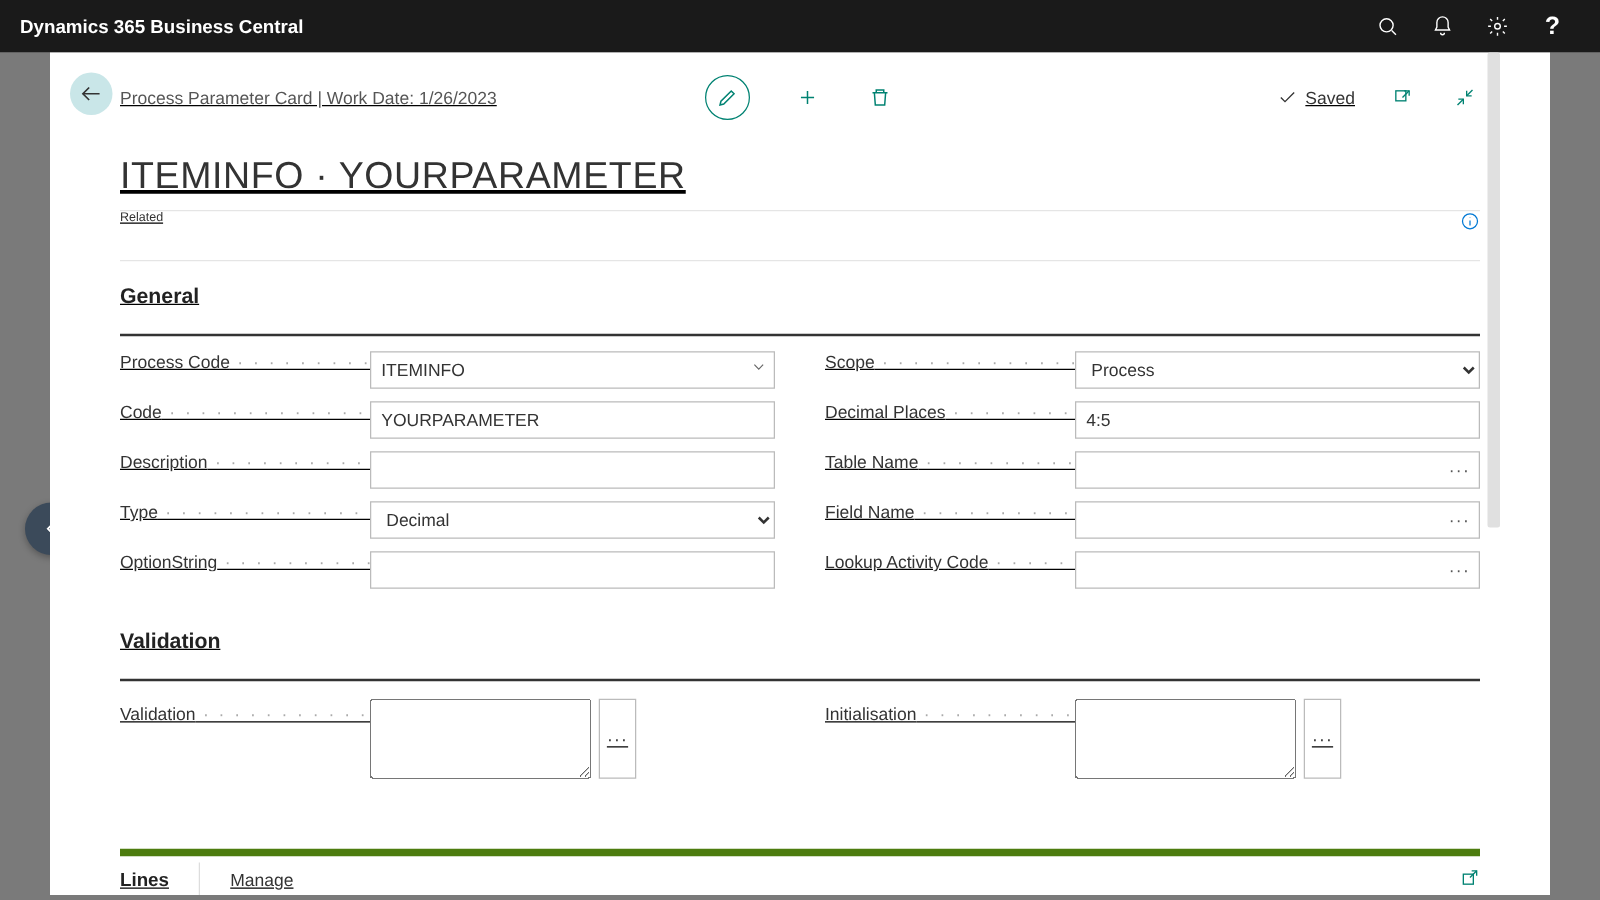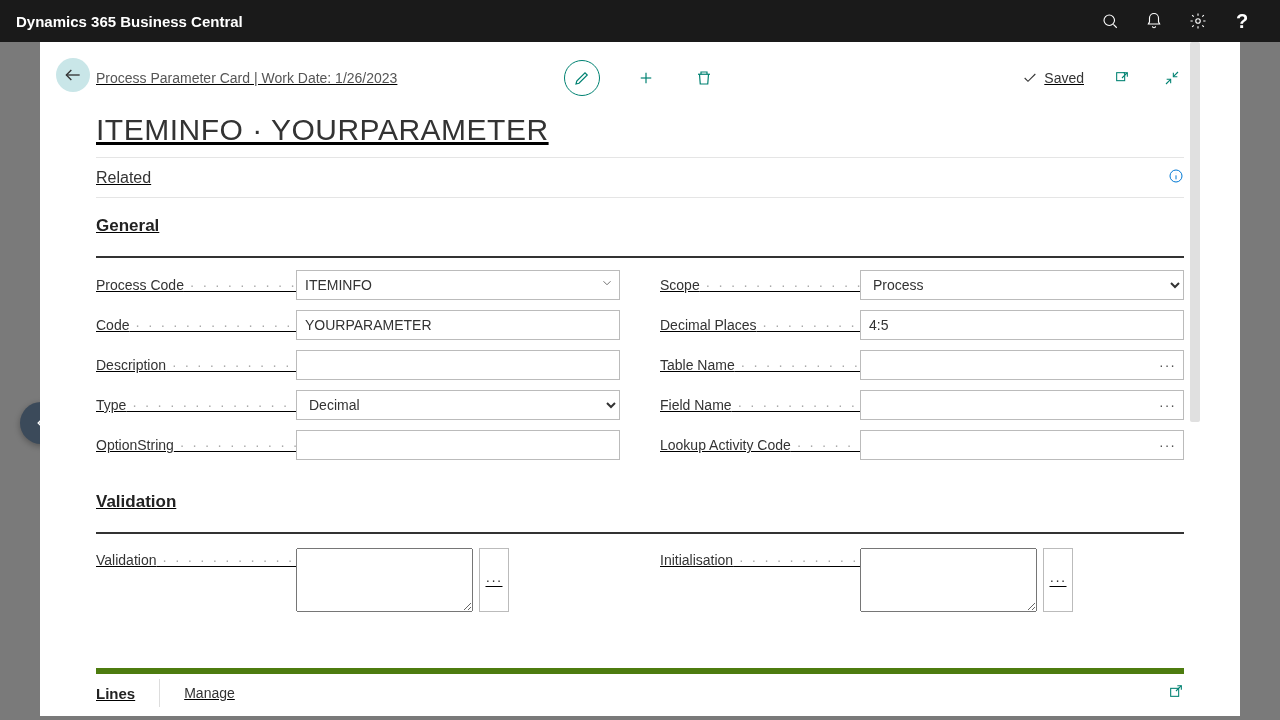--- a/index.html
+++ b/index.html
@@ -25,31 +25,31 @@
   .breadcrumb { font-size:14px; color:#555; }
   .header-actions-center { position:absolute; left:50%; transform:translateX(-50%); display:flex; gap:34px; align-items:center; }
   .circle-btn { width:36px; height:36px; border-radius:50%; border:1.5px solid #008272; display:flex; align-items:center; justify-content:center; cursor:pointer; }
   .circle-btn svg, .act-icon svg { width:18px; height:18px; stroke:#008272; fill:none; stroke-width:1.6; }
   .act-icon { width:24px; height:24px; display:flex; align-items:center; justify-content:center; cursor:pointer; }
   .header-right { margin-left:auto; display:flex; align-items:center; gap:26px; font-size:14px; color:#333; }
   .header-right svg { width:16px; height:16px; stroke:#333; fill:none; stroke-width:1.6; }
   .saved { display:flex; align-items:center; gap:6px; }
   .popout svg, .collapse svg { stroke:#008272; }
 
-  .page-title { font-size:30px; font-weight:300; color:#333; margin-top:9px; letter-spacing:0.5px; }
+  .page-title { font-size:30px; font-weight:300; color:#333; margin-top:20px; letter-spacing:0.5px; }
   .hr-thin { border:none; border-top:1px solid #e5e5e5; margin:10px 0 0 0; }
 
-  .related-row { display:flex; align-items:center; height:40px; font-size:16px; color:#333; border-bottom:1px solid #e5e5e5; }
+  .related-row { display:flex; height:40px; font-size:10px; color:#333; border-bottom:1px solid #e5e5e5; }
   .related-row .info { margin-left:auto; }
   .info svg { width:16px; height:16px; stroke:#0078d4; fill:none; stroke-width:1.5; }
 
   .section-title { font-size:17px; font-weight:600; color:#222; margin-top:18px; padding-bottom:20px; border-bottom:2px solid #333; }
   .form-grid { display:grid; grid-template-columns: 1fr 40px 1fr; margin-top:12px; }
   .form-col { display:flex; flex-direction:column; gap:10px; }
-  .field { display:flex; align-items:center; height:30px; }
+  .field { display:flex; align-items:flex-start; height:30px; }
   .field-label { width:200px; font-size:14px; color:#333; position:relative; overflow:hidden; white-space:nowrap; }
   .field-label::after { content:" · · · · · · · · · · · · · · · · · · · · · · · · · · · · · · · · · · · · · · · · · · · · · ·"; color:#aaa; letter-spacing:2px; }
   .field-input { flex:1; }
   .field-input input, .field-input select, .field-input textarea { width:100%; height:30px; border:1px solid #bbb; font-size:14px; padding:0 8px; background:#fff; color:#333; }
   .combo { position:relative; }
   .combo input { }
   .combo .chev { position:absolute; right:6px; top:50%; transform:translateY(-50%); pointer-events:none; }
   .combo .chev svg { width:14px; height:14px; stroke:#666; fill:none; stroke-width:1.6; }
   .ellipsis-btn { width:30px; height:30px; border:1px solid #bbb; border-left:none; display:flex; align-items:center; justify-content:center; cursor:pointer; font-size:14px; color:#333; background:#fff; letter-spacing:1px; }
   .ellipsis-inside { position:absolute; right:8px; top:50%; transform:translateY(-50%); color:#555; font-size:14px; letter-spacing:1px; pointer-events:none; }

